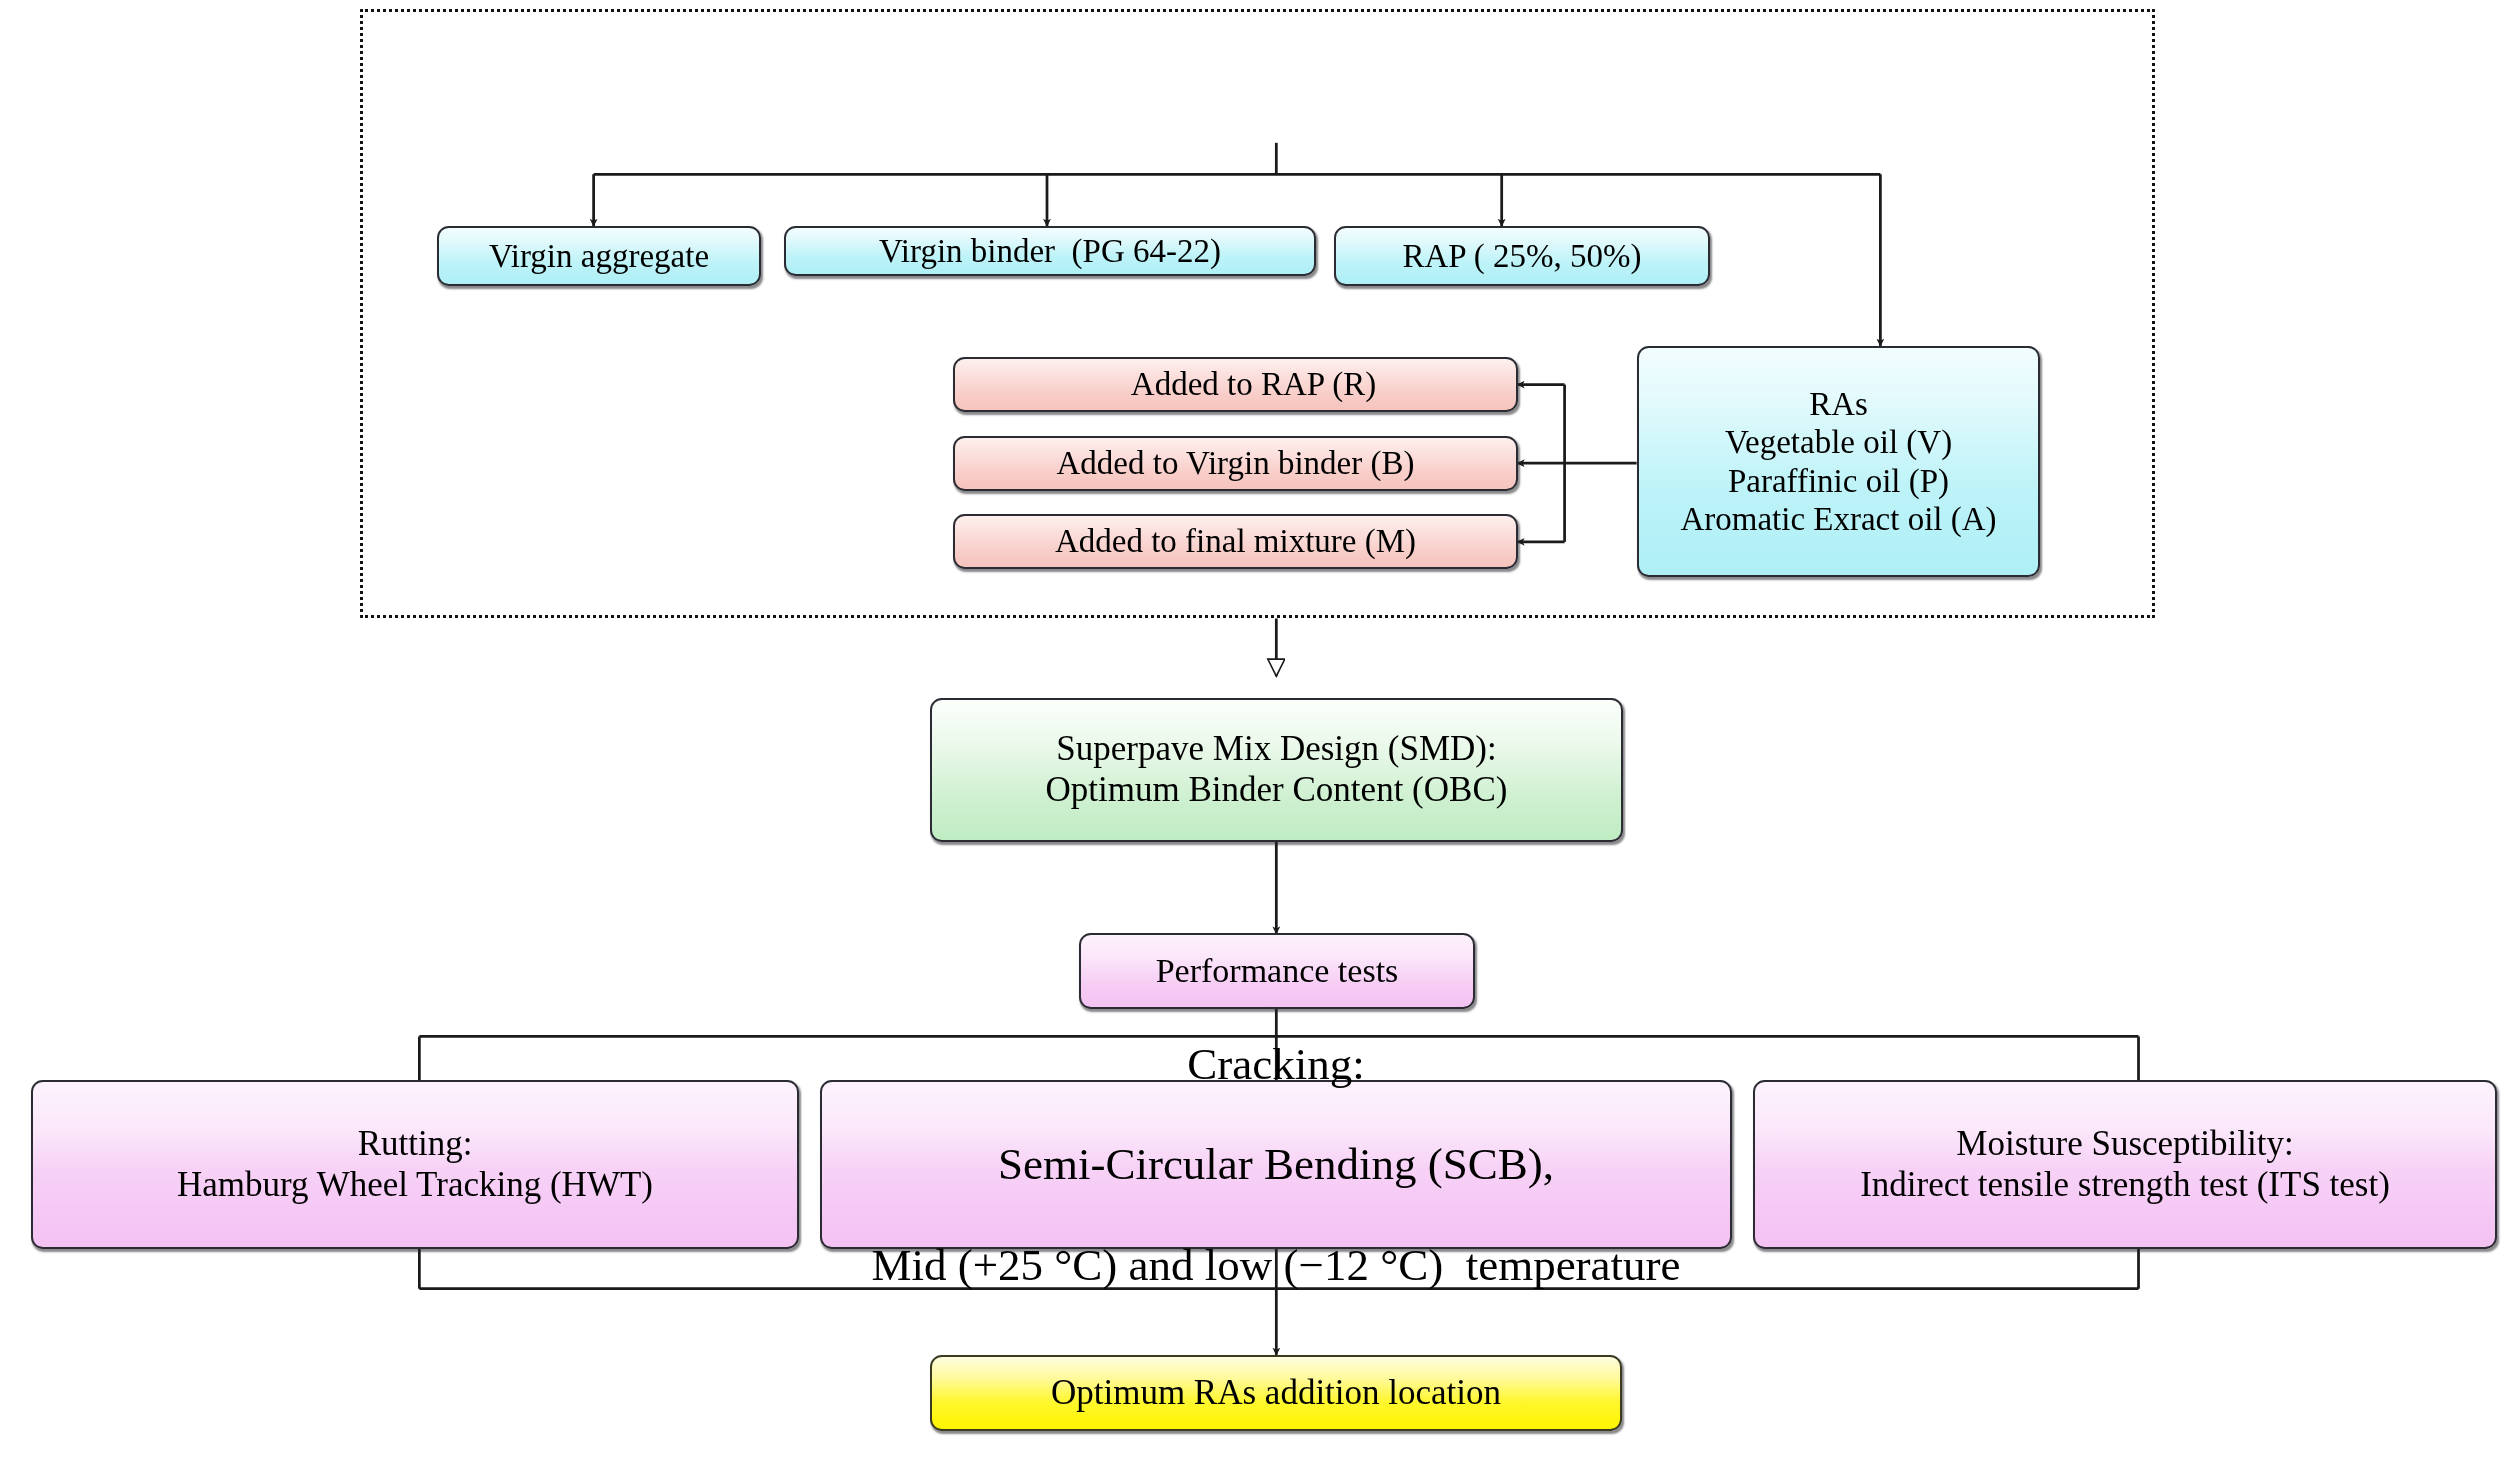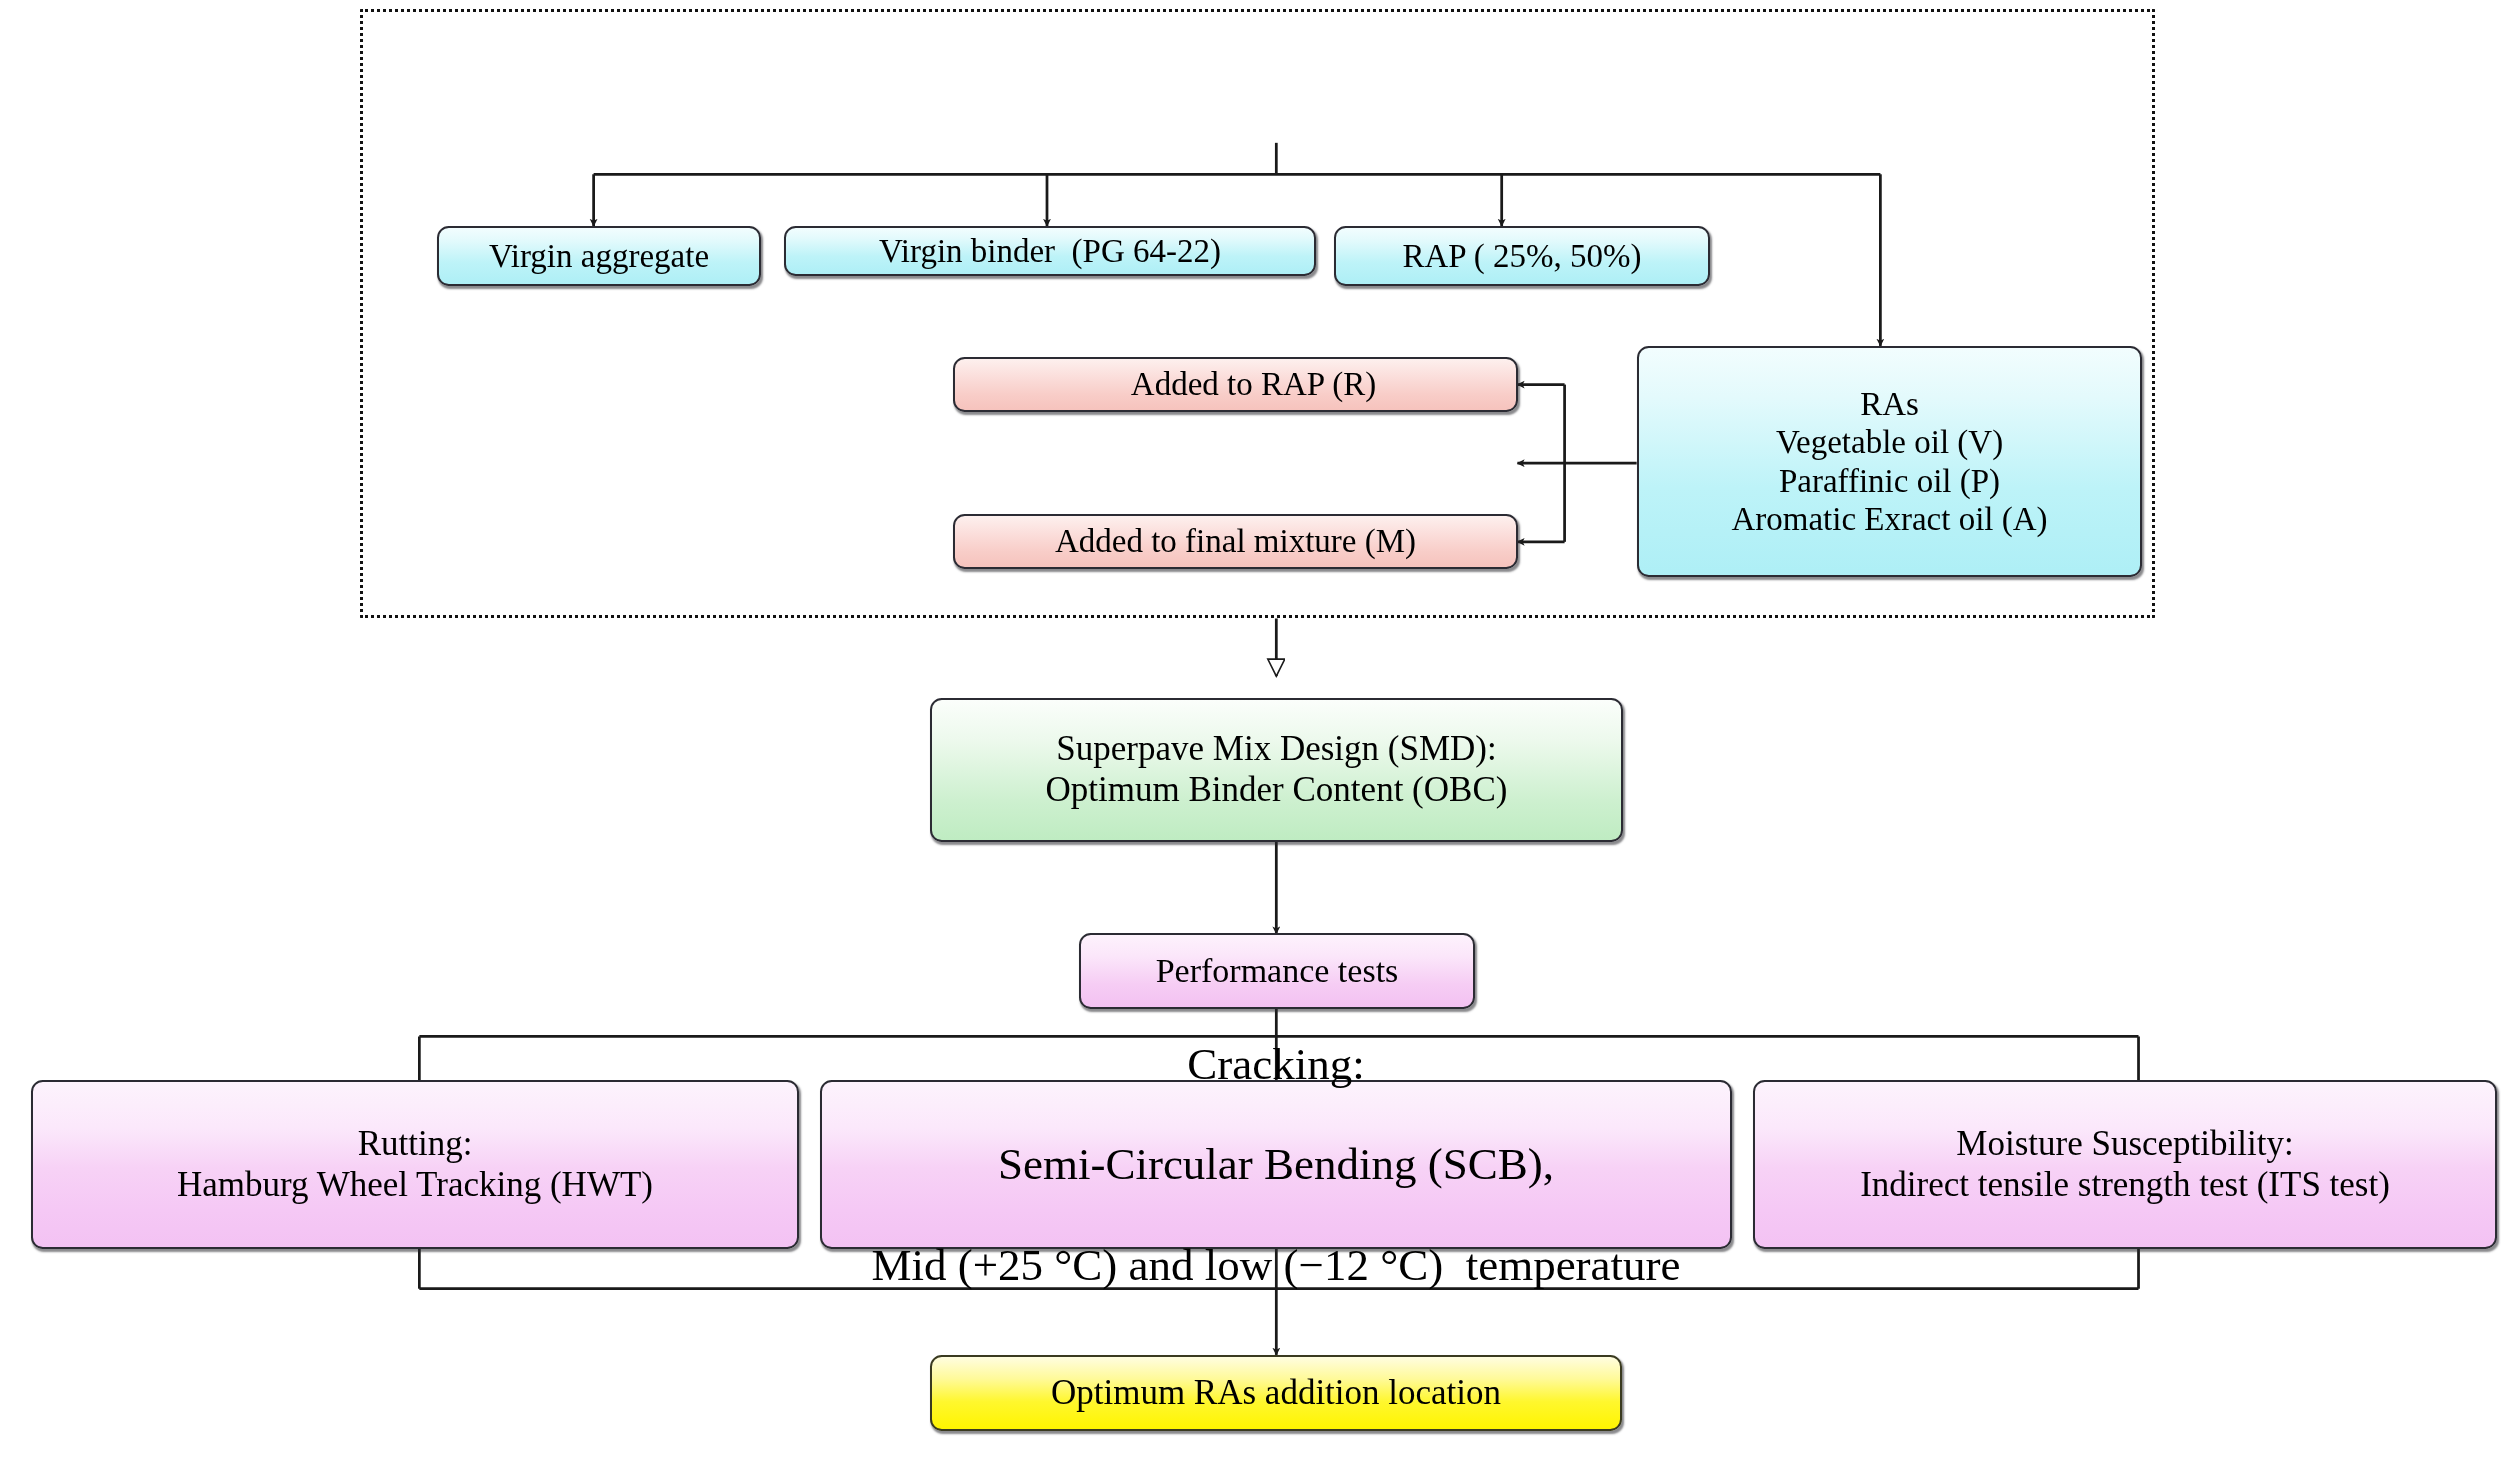--- a/index.html
+++ b/index.html
@@ -141,31 +141,34 @@
   </div>
 
   <div class="node blue" style="left:784px; top:226px; width:532px; height:50px; font-size:33px;">
     <span class="ln">Virgin binder  (PG 64-22)</span>
   </div>
 
   <div class="node blue" style="left:1334px; top:226px; width:376px; height:60px; font-size:33px;">
     <span class="ln">RAP ( 25%, 50%)</span>
   </div>
 
-  <div class="node blue" style="left:1637px; top:346px; width:505px; height:231px; font-size:33px;">
+  <div class="node blue" style="left:1637px; top:346px; width:403px; height:231px; font-size:33px;">
     <span class="ln">RAs</span>
     <span class="ln">Vegetable oil (V)</span>
     <span class="ln">Paraffinic oil (P)</span>
     <span class="ln">Aromatic Exract oil (A)</span>
   </div>
 
   <div class="node pink-salmon" style="left:953px; top:357px; width:565px; height:55px; font-size:33px;padding-left:36px;">
     <span class="ln">Added to RAP (R)</span>
   </div>
 
+  <div class="node pink-salmon" style="left:953px; top:436px; width:565px; height:55px; font-size:33px;">
+    <span class="ln">Added to Virgin binder (B)</span>
+  </div>
 
   <div class="node pink-salmon" style="left:953px; top:514px; width:565px; height:55px; font-size:33px;">
     <span class="ln">Added to final mixture (M)</span>
   </div>
 
   <div class="node green" style="left:930px; top:698px; width:693px; height:144px; font-size:35px;">
     <span class="ln">Superpave Mix Design (SMD):</span>
     <span class="ln">Optimum Binder Content (OBC)</span>
   </div>
 

